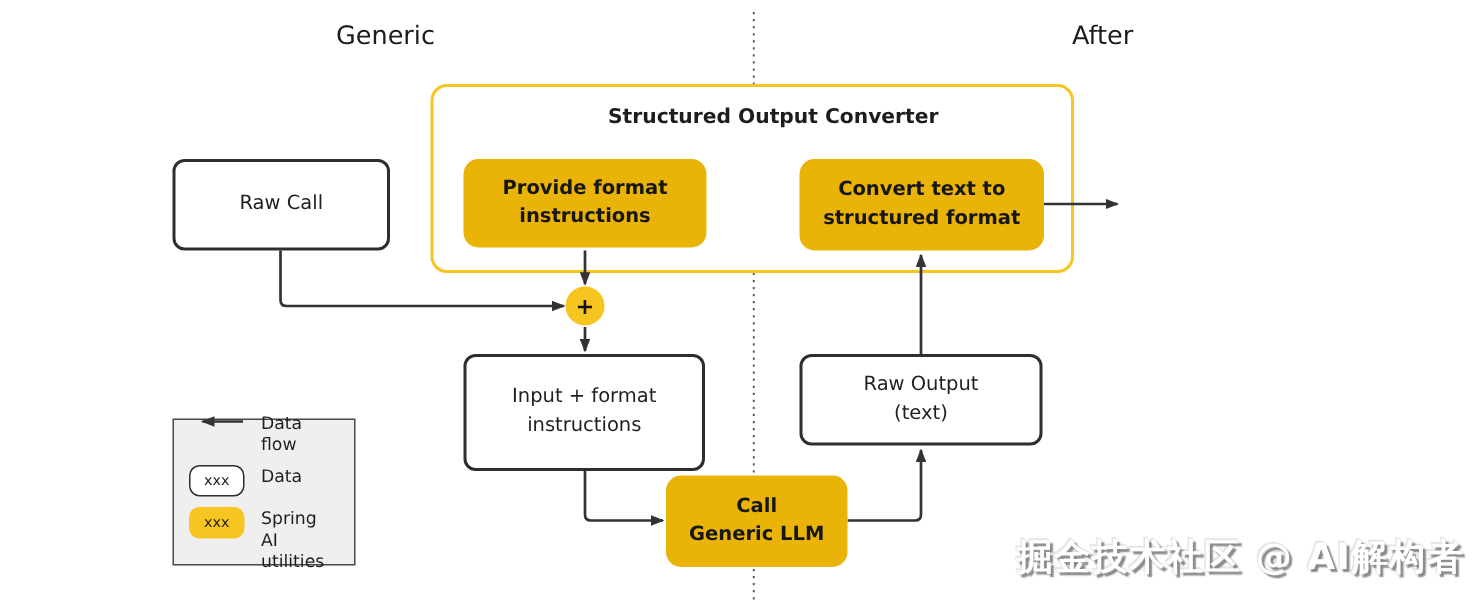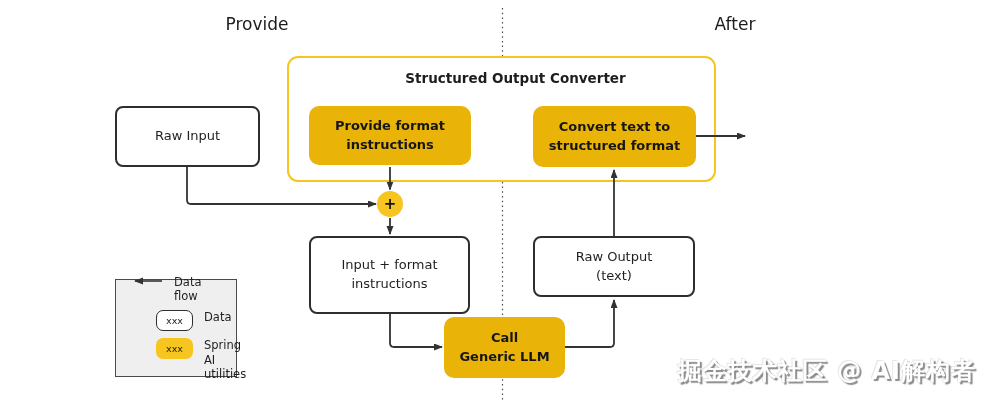--- a/index.html
+++ b/index.html
@@ -42,21 +42,21 @@
     background:#F6C51F;font-weight:700;font-size:15px;color:#111;line-height:1;
   }
   .legend{
     position:absolute;left:115px;top:279px;width:122px;height:98px;z-index:3;
     background:#efefef;border:1.5px solid #4a4a4a;box-sizing:border-box;
     display:flex;flex-direction:column;justify-content:center;gap:7px;padding:8px 10px;
   }
   .legend-row{display:flex;align-items:flex-start;gap:11px;}
   .legend-swatch{
     width:37px;min-width:37px;height:21px;box-sizing:border-box;border-radius:7px;
-    display:flex;align-items:center;justify-content:center;font-size:9.5px;color:#222;margin-left:30px;
+    display:flex;align-items:center;justify-content:center;font-size:9.5px;color:#222;
   }
   .legend-swatch.white{background:#fff;border:1.5px solid #2e2e2e;}
   .legend-swatch.yellow{background:#F6C51F;border:none;}
   .legend-label{font-size:11.5px;color:#1f1f1f;line-height:1.25;white-space:pre-line;}
   .legend-arrow{width:37px;min-width:37px;height:12px;}
   .watermark{
     position:absolute;right:10px;bottom:13px;z-index:4;
     font-size:24px;font-weight:700;color:#ffffff;letter-spacing:1px;
     text-shadow:2px 2px 1px #8a8a8a, -1px -1px 0 #e6e6e6, 0 0 1px #aaaaaa;
   }
@@ -84,24 +84,24 @@
       <path d="M187,167 L187,200 Q187,204 191,204 L376,204" marker-end="url(#ah)"></path>
       <path d="M390,167 L390,189.5" marker-end="url(#ah)"></path>
       <path d="M390,218 L390,234" marker-end="url(#ah)"></path>
       <path d="M390,297 L390,343 Q390,347 394,347 L442,347" marker-end="url(#ah)"></path>
       <path d="M565,347 L610,347 Q614,347 614,343 L614,300" marker-end="url(#ah)"></path>
       <path d="M614,236 L614,170" marker-end="url(#ah)"></path>
       <path d="M696,136 L745,136" marker-end="url(#ah)"></path>
     </g>
   </svg>
 
-  <div class="section-label" style="left:257px">Provide</div>
+  <div class="section-label" style="left:257px">Generic</div>
   <div class="section-label" style="left:735px">After</div>
 
-  <div class="node white" id="node-raw-input">Raw Input</div>
+  <div class="node white" id="node-raw-input">Raw Call</div>
   <div class="node yellow" id="node-provide-format">Provide format
 instructions</div>
   <div class="node yellow" id="node-convert-text">Convert text to
 structured  format</div>
   <div class="node" id="node-plus">+</div>
   <div class="node white" id="node-input-format">Input + format
 instructions</div>
   <div class="node yellow" id="node-call-llm">Call
 Generic LLM</div>
   <div class="node white" id="node-raw-output">Raw Output

